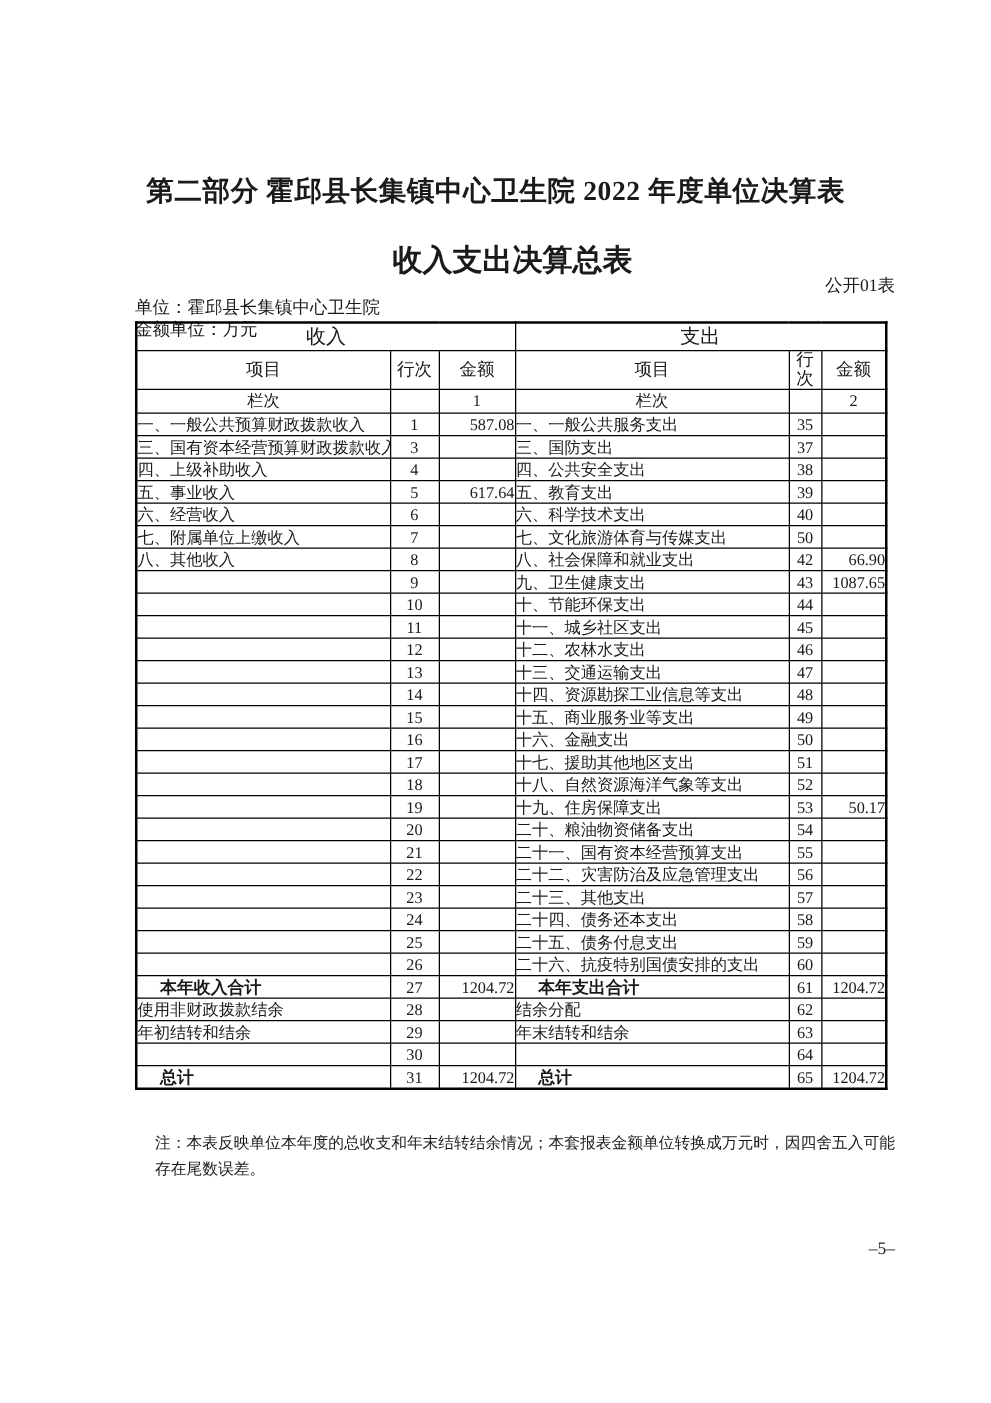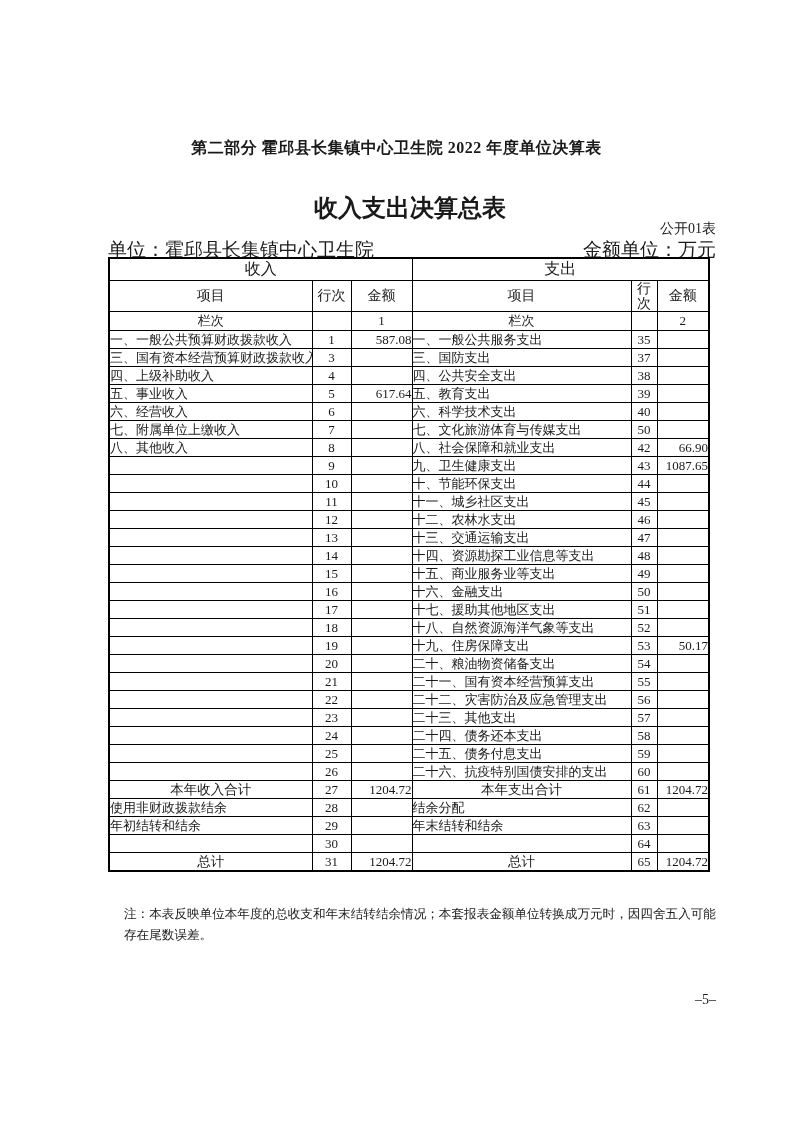--- a/index.html
+++ b/index.html
@@ -8,39 +8,40 @@
     width:793px;height:1122px;
     margin:0 auto;
     background:#fff;
     color:#1a1a1a;
     font-family:"Liberation Serif","DejaVu Serif",serif;
     overflow:hidden;
   }
   .part-title{
     position:absolute;top:138px;left:0;width:793px;
     text-align:center;
-    font-size:16px;font-weight:bold;
+    font-size:22px;font-weight:bold;
     letter-spacing:0.5px;
     margin:0;
   }
   .table-title{
     position:absolute;top:192px;left:108px;width:604px;
     text-align:center;
     font-size:24px;font-weight:bold;
     font-family:"Liberation Sans","DejaVu Sans",sans-serif;
     margin:0;
   }
   .public-no{
     position:absolute;top:220px;left:108px;width:608px;
     text-align:right;font-size:14px;
   }
   .meta-row{
     position:absolute;top:237px;left:108px;width:608px;
     display:flex;justify-content:space-between;
-    font-size:19px;
+    font-size:14px;
+    flex-direction:column;
   }
   table.budget{
     position:absolute;top:257px;left:108px;
     width:602px;
     border-collapse:collapse;
     table-layout:fixed;
     border:2px solid #000;
   }
   table.budget th, table.budget td{
     border:1px solid #000;
@@ -52,21 +53,21 @@
     color:#1a1a1a;
   }
   tr.h1 th{height:18px;font-size:16px;text-align:center;}
   tr.h2 th{height:30px;font-size:14px;text-align:center;}
   tr.h2 th.wrap{white-space:normal;word-break:break-all;line-height:15px;padding:0 5px;}
   tr.h3 th{height:18px;font-size:13px;text-align:center;}
   tbody td{height:17px;line-height:17px;}
   td.item{text-align:left;padding-left:2px;font-size:12.5px;}
   td.line{text-align:center;}
   td.amt{text-align:right;padding-right:1px;}
-  tr.total-row td.item{text-align:center;font-weight:normal;font-size:13.5px;padding-left:0;}
+  tr.total-row td.item{text-align:left;font-weight:bold;font-size:13.5px;padding-left:18px;}
   .note{
     position:absolute;top:888px;left:108px;width:604px;
     font-size:12.6px;line-height:21px;
     margin:16px;
   }
   .note span{display:block;}
   .page-number{
     position:absolute;top:992px;left:0;width:716px;
     text-align:right;font-size:14px;
   }

